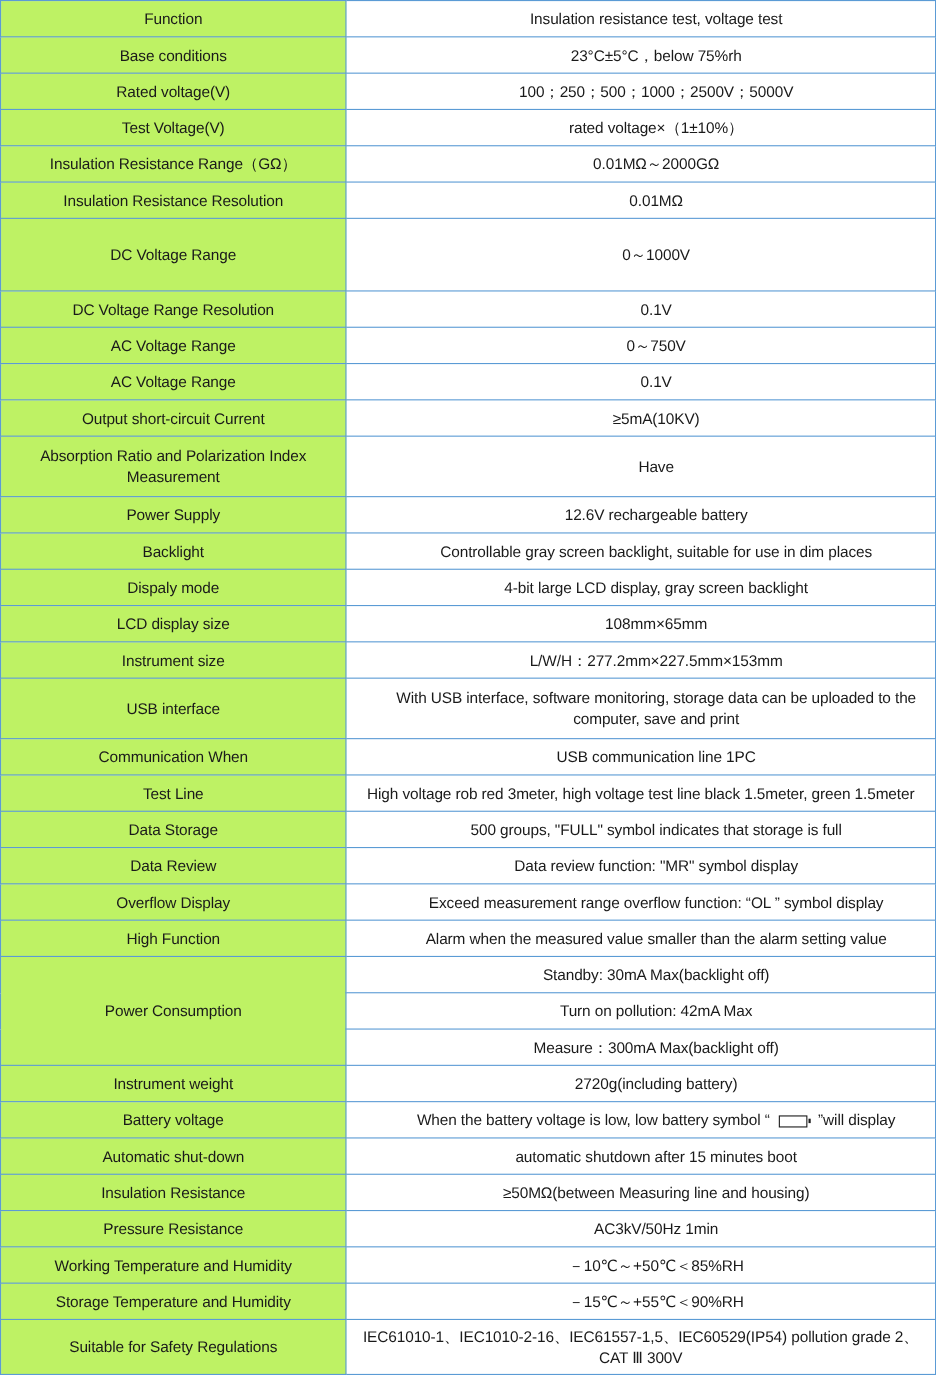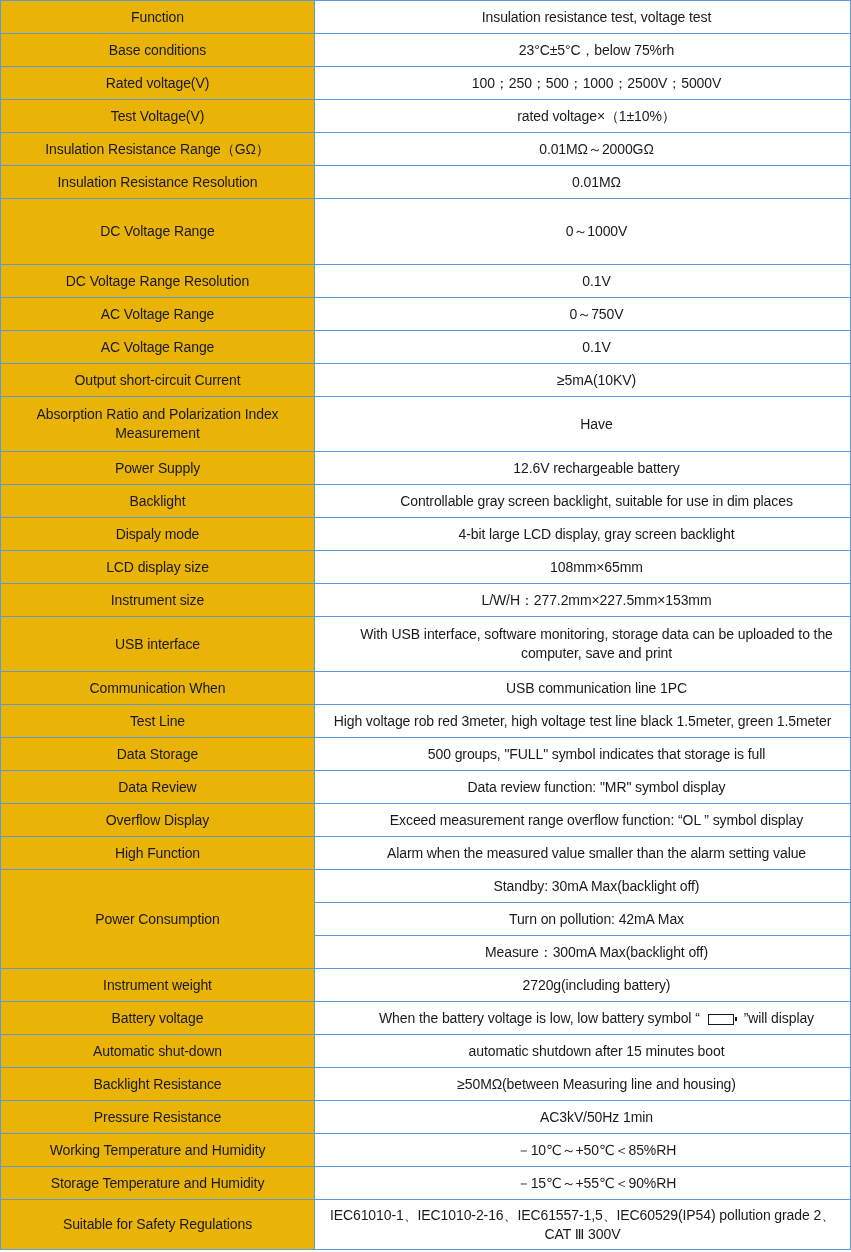--- a/index.html
+++ b/index.html
@@ -24,21 +24,21 @@
     table.spec td {
       border: 1px solid #5b9bd5;
       text-align: center;
       vertical-align: middle;
       padding: 0 4px;
       line-height: 19px;
       letter-spacing: -0.1px;
     }
     table.spec td.key {
       width: 305px;
-      background: #eab308;
+      background: #bef264;
     }
     table.spec td.val {
       background: #ffffff;
       padding-left: 32px;
     }
     tr.h33 td { height: 32px; }
     tr.h55 td { height: 54px; }
     tr.h66 td { height: 65px; }
     tr.h50 td { height: 49px; }
     .battery-icon {
@@ -180,21 +180,21 @@
       <td class="key">Battery voltage</td>
       <td class="val">
         <span>When the battery voltage is low, low battery symbol “</span><span class="battery-icon"></span><span>”will display</span>
       </td>
     </tr>
     <tr class="h33">
       <td class="key">Automatic shut-down</td>
       <td class="val">automatic shutdown after 15 minutes boot</td>
     </tr>
     <tr class="h33">
-      <td class="key">Backlight Resistance</td>
+      <td class="key">Insulation Resistance</td>
       <td class="val">≥50MΩ(between Measuring line and housing)</td>
     </tr>
     <tr class="h33">
       <td class="key">Pressure Resistance</td>
       <td class="val">AC3kV/50Hz 1min</td>
     </tr>
     <tr class="h33">
       <td class="key">Working Temperature and Humidity</td>
       <td class="val">－10℃～+50℃＜85%RH</td>
     </tr>

